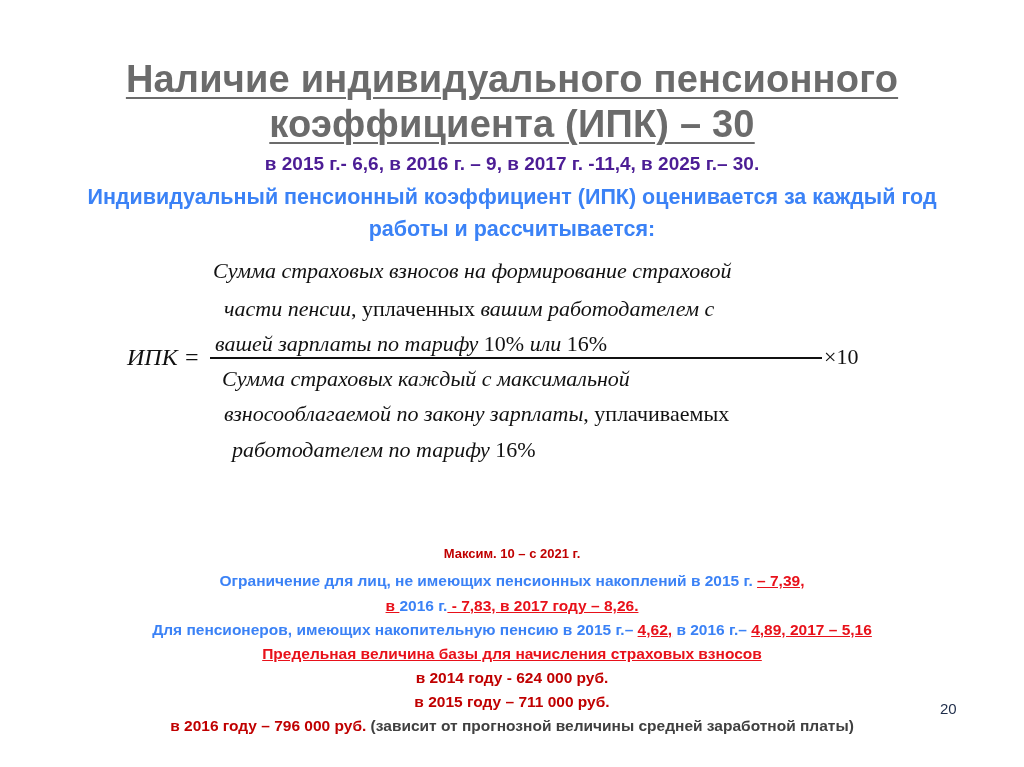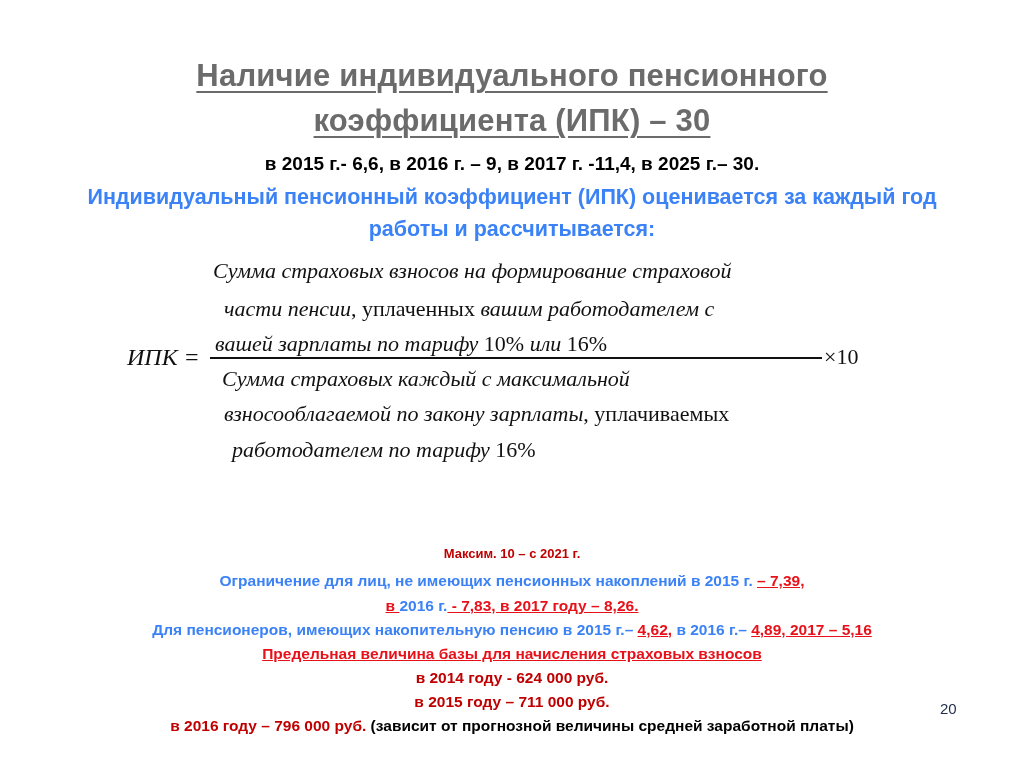--- a/index.html
+++ b/index.html
@@ -3,32 +3,32 @@
 <meta charset="utf-8">
 <style>
   html, body { margin: 0; padding: 0; }
   body {
     width: 1024px; height: 767px; background: #ffffff; position: relative; overflow: hidden;
     font-family: "Liberation Sans", "DejaVu Sans", sans-serif;
   }
   .abs { position: absolute; }
   .center { left: 0; width: 1024px; text-align: center; white-space: nowrap; }
   .title {
-    color: #6b6b6b; font-weight: bold; font-size: 31px; text-decoration: underline;
+    color: #6b6b6b; font-weight: bold; font-size: 38px; text-decoration: underline;
     text-decoration-thickness: 2px; text-underline-offset: 5px; letter-spacing: 0.2px;
   }
-  .subtitle { color: #000000; font-weight: bold; font-size: 19px; }
+  .subtitle { color: #4c1d95; font-weight: bold; font-size: 19px; }
   .red-head { color: #3b82f6; font-weight: bold; font-size: 21.5px; }
   .formula { font-family: "Liberation Serif", "DejaVu Serif", serif; font-style: italic; font-size: 22px; color: #111; white-space: nowrap; }
   .formula .up { font-style: normal; }
   .frac-line { position: absolute; left: 210px; top: 357px; width: 612px; height: 1.5px; background: #111; }
   .dark-red { color: #c00000; }
   .bright-red { color: #e8111a; text-decoration: underline; }
   .orange { color: #3b82f6; }
-  .gray { color: #000000; text-align: center; }
+  .gray { color: #404040; text-align: center; }
   .bottom { font-weight: bold; font-size: 15.5px; }
   .page-num { color: #1f2d4a; font-size: 15px; left: 940px; top: 671px; margin-top: 29px; }
 </style>
 </head>
 <body>
 
 <div class="abs center title" style="top:58px;">Наличие индивидуального пенсионного</div>
 <div class="abs center title" style="top:103px;">коэффициента (ИПК) – 30</div>
 <div class="abs center subtitle" style="top:153px;">в  2015 г.- 6,6, в 2016 г. – 9, в 2017 г. -11,4, в 2025  г.– 30.</div>
 

